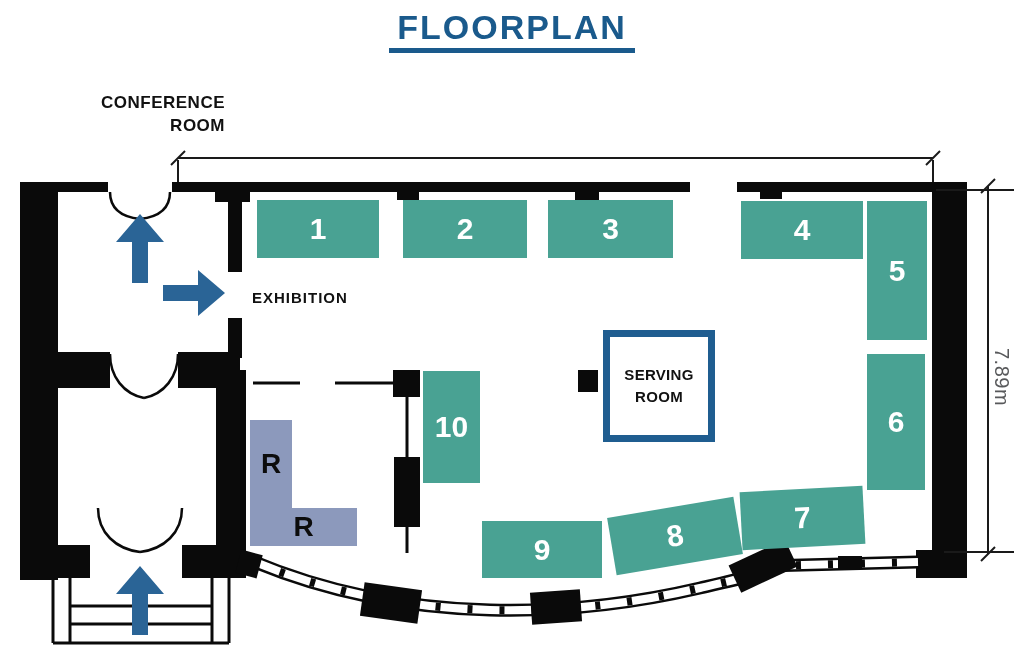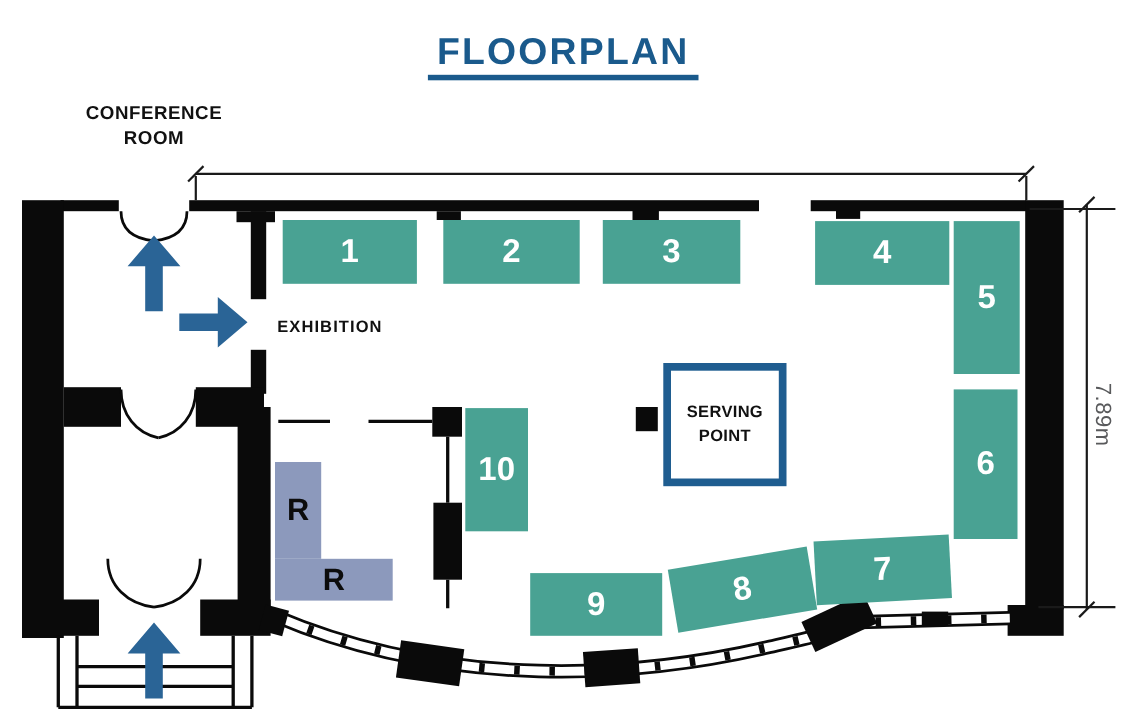--- a/index.html
+++ b/index.html
@@ -1,25 +1,25 @@
 <!DOCTYPE html>
 <html style="--booth_teal: #49A293; --r_lavender: #8C99BC; --arrow_blue: #2A6496; --title_blue: #1A5A8C; --serving_border: #1F5D90; --wall_black: #0A0A0A; --dim_gray: #58595B; --dim_line: #1A1A1A;"><head>
 <meta charset="utf-8">
 <style>
   html,body{margin:0;padding:0;background:#ffffff;font-family:"Liberation Sans",sans-serif;}
   #canvas{position:relative;width:1024px;height:647px;background:#ffffff;overflow:hidden;}
   #plan-svg{position:absolute;left:0;top:0;z-index:1;}
 
-  .title-wrap{position:absolute;left:0;right:0;top:8px;text-align:center;z-index:5;margin-top:20px;}
+  .title-wrap{position:absolute;left:0;right:0;top:8px;text-align:center;z-index:5;}
   .title{display:inline-block;font-size:34px;font-weight:800;letter-spacing:2px;
          color:var(--title_blue);border-bottom:5px solid var(--title_blue);
          padding:0 8px 1px 8px;}
 
   .room-label{position:absolute;color:#111;font-weight:700;z-index:5;}
-  .conference{left:55px;top:92px;width:170px;text-align:center;font-size:17px;
+  .conference{left:55px;top:92px;width:170px;text-align:right;font-size:17px;
               letter-spacing:.5px;line-height:1.35;}
   .exhibition{left:252px;top:289px;font-size:15px;font-weight:600;letter-spacing:1px;text-align:center;}
 
   .dim-label{position:absolute;color:var(--dim_gray);font-size:20px;letter-spacing:.5px;z-index:5;}
   .dim-w{left:420px;top:120px;width:140px;text-align:center;}
   .dim-h{left:962px;top:337px;width:80px;height:80px;display:flex;align-items:center;
          justify-content:center;transform:rotate(90deg);}
 
   .booth{position:absolute;background:var(--booth_teal);color:#ffffff;display:flex;
          align-items:center;justify-content:center;font-size:30px;font-weight:700;z-index:4;}
@@ -155,16 +155,16 @@
   <div class="booth" style="left:867px;top:354px;width:58px;height:136px">6</div>
   <div class="booth" style="left:741px;top:489px;width:123px;height:58px;transform:rotate(-3deg)">7</div>
   <div class="booth" style="left:611px;top:507px;width:128px;height:58px;transform:rotate(-9.5deg)">8</div>
   <div class="booth" style="left:482px;top:521px;width:120px;height:57px">9</div>
   <div class="booth" style="left:423px;top:371px;width:57px;height:112px">10</div>
 
   <div class="booth reserved" style="left:250px;top:420px;width:42px;height:88px">R</div>
   <div class="booth reserved" style="left:250px;top:508px;width:107px;height:38px">R</div>
 
   <div class="serving">
-    <div class="serving-text">SERVING POINT</div>
+    <div class="serving-text">SERVING ROOM</div>
   </div>
 
 </div>
 
 </body></html>

